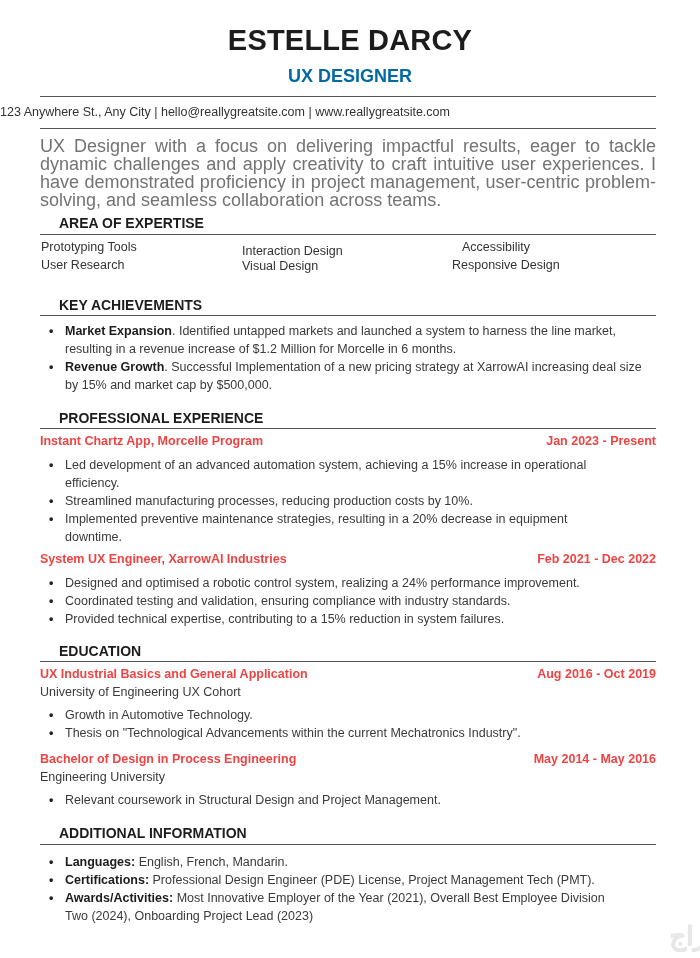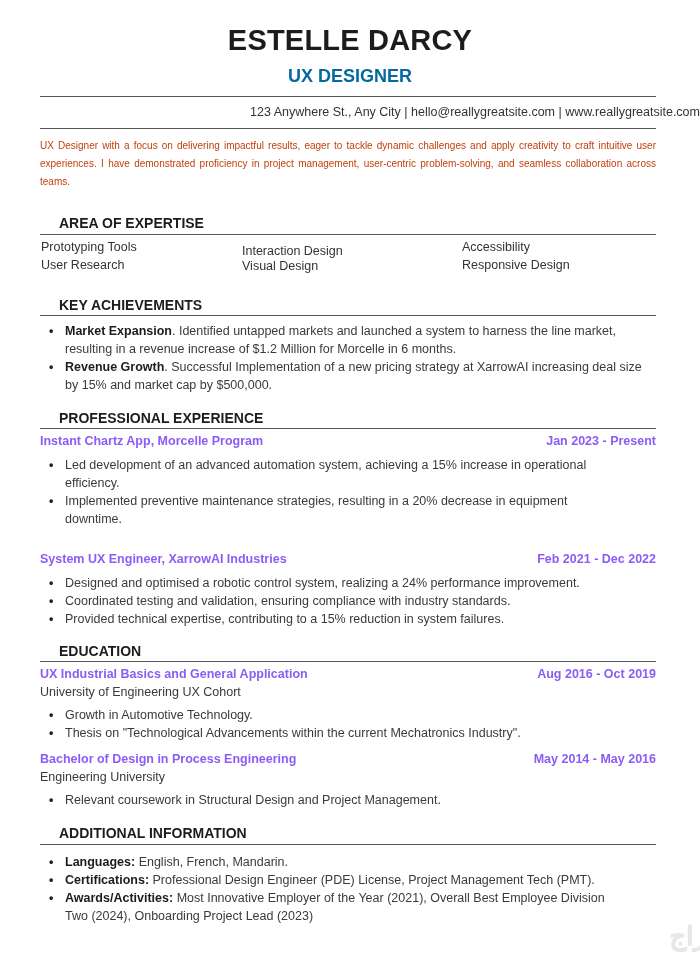--- a/index.html
+++ b/index.html
@@ -1,30 +1,30 @@
 <!DOCTYPE html>
 <html><head>
 <meta charset="utf-8">
 <style>
   html, body { margin:0; padding:0; background:#ffffff; }
   body { width:700px; height:958px; position:relative; overflow:hidden; font-family:"Liberation Sans", sans-serif; color:#2b2b2b; }
   .page { position:absolute; left:0; top:0; width:700px; height:958px; background:#fff;padding-left:28px; }
   .name { position:absolute; top:24px; left:0; width:700px; text-align:center; font-size:29px; font-weight:bold; color:#1c1c1c; letter-spacing:0.2px; }
   .title { position:absolute; top:66px; left:0; width:700px; text-align:center; font-size:18px; font-weight:bold; color:#0369a1; }
   .hr { position:absolute; left:40px; width:616px; height:0; border-top:1.5px solid #555; }
-  .contact { position:absolute; top:105px; left:0; width:700px; text-align:right; font-size:12.5px; color:#333; }
-  .summary { position:absolute; top:137px; left:40px; width:616px; font-size:10px; line-height:18px; text-align:justify; color:#c2410c; }
+  .contact { position:absolute; top:105px; left:0; width:700px; text-align:left; font-size:12.5px; color:#333; }
+  .summary { position:absolute; top:137px; left:40px; width:616px; font-size:18px; line-height:18px; text-align:justify; color:#737373; }
   .sec-h { position:absolute; left:59px; font-size:14px; font-weight:bold; color:#1c1c1c; }
   .grid { position:absolute; left:41px; width:615px; font-size:12.5px; color:#333; }
   .grid .cell { position:absolute; white-space:nowrap; }
   ul.bl { position:absolute; left:40px; width:616px; margin:4px; padding:0; list-style:none; font-size:12.5px; line-height:18px; color:#3a3a3a; }
   ul.bl li { position:relative; padding-left:21px; }
   ul.bl li::before { content:"•"; position:absolute; left:5px; top:0; font-weight:bold; color:#222; }
   ul.bl li b { color:#1c1c1c; }
-  .row { position:absolute; left:40px; width:616px; height:18px; font-size:12.5px; font-weight:bold; color:#8b5cf6; }
+  .row { position:absolute; left:40px; width:616px; height:18px; font-size:12.5px; font-weight:bold; color:#ef4444; }
   .row .l { position:absolute; left:0; top:0; white-space:nowrap; }
   .row .r { position:absolute; right:0; top:0; white-space:nowrap; }
   .sub { position:absolute; left:40px; font-size:12.5px; color:#3a3a3a; }
   .watermark { position:absolute; right:4px; bottom:6px; font-size:26px; font-weight:bold; color:#e8e8e8; letter-spacing:-1px; text-shadow:0 0 1px #ccc; }
 </style>
 </head>
 <body>
 
 <div class="page">
 
@@ -36,38 +36,39 @@
   <div class="summary">UX Designer with a focus on delivering impactful results, eager to tackle dynamic challenges and apply creativity to craft intuitive user experiences. I have demonstrated proficiency in project management, user-centric problem-solving, and seamless collaboration across teams.</div>
 
   <div class="sec-h" style="top:215px">AREA OF EXPERTISE</div>
   <div class="hr" style="top:234px"></div>
   <div class="grid" style="top:240px">
     <span class="cell" style="left:0;top:0">Prototyping Tools</span>
     <span class="cell" style="left:201px;top:4px">Interaction Design</span>
     <span class="cell" style="left:421px;top:0">Accessibility</span>
     <span class="cell" style="left:0;top:18px">User Research</span>
     <span class="cell" style="left:201px;top:19px">Visual Design</span>
-    <span class="cell" style="left:421px;top:18px">Responsive Design</span>
+    <span class="cell" style="left:411px;top:18px">Responsive Design</span>
   </div>
 
   <div class="sec-h" style="top:297px">KEY ACHIEVEMENTS</div>
   <div class="hr" style="top:315px"></div>
   <ul class="bl" style="top:318px;width:605px">
     <li><b>Market Expansion</b><span>. Identified untapped markets and launched a system to harness the line market, resulting in a revenue increase of $1.2 Million for Morcelle in 6 months.</span></li>
     <li><b>Revenue Growth</b><span>. Successful Implementation of a new pricing strategy at XarrowAI increasing deal size by 15% and market cap by $500,000.</span></li>
   </ul>
 
   <div class="sec-h" style="top:410px">PROFESSIONAL EXPERIENCE</div>
   <div class="hr" style="top:428px"></div>
   <div class="row" style="top:434px">
     <span class="l">Instant Chartz App, Morcelle Program</span>
     <span class="r">Jan 2023 - Present</span>
   </div>
   <ul class="bl" style="top:452px;width:570px">
     <li>Led development of an advanced automation system, achieving a 15% increase in operational efficiency.</li>
+    <li>Streamlined manufacturing processes, reducing production costs by 10%.</li>
     <li>Implemented preventive maintenance strategies, resulting in a 20% decrease in equipment downtime.</li>
   </ul>
   <div class="row" style="top:552px">
     <span class="l">System UX Engineer, XarrowAI Industries</span>
     <span class="r">Feb 2021 - Dec 2022</span>
   </div>
   <ul class="bl" style="top:570px;width:600px">
     <li>Designed and optimised a robotic control system, realizing a 24% performance improvement.</li>
     <li>Coordinated testing and validation, ensuring compliance with industry standards.</li>
     <li>Provided technical expertise, contributing to a 15% reduction in system failures.</li>

